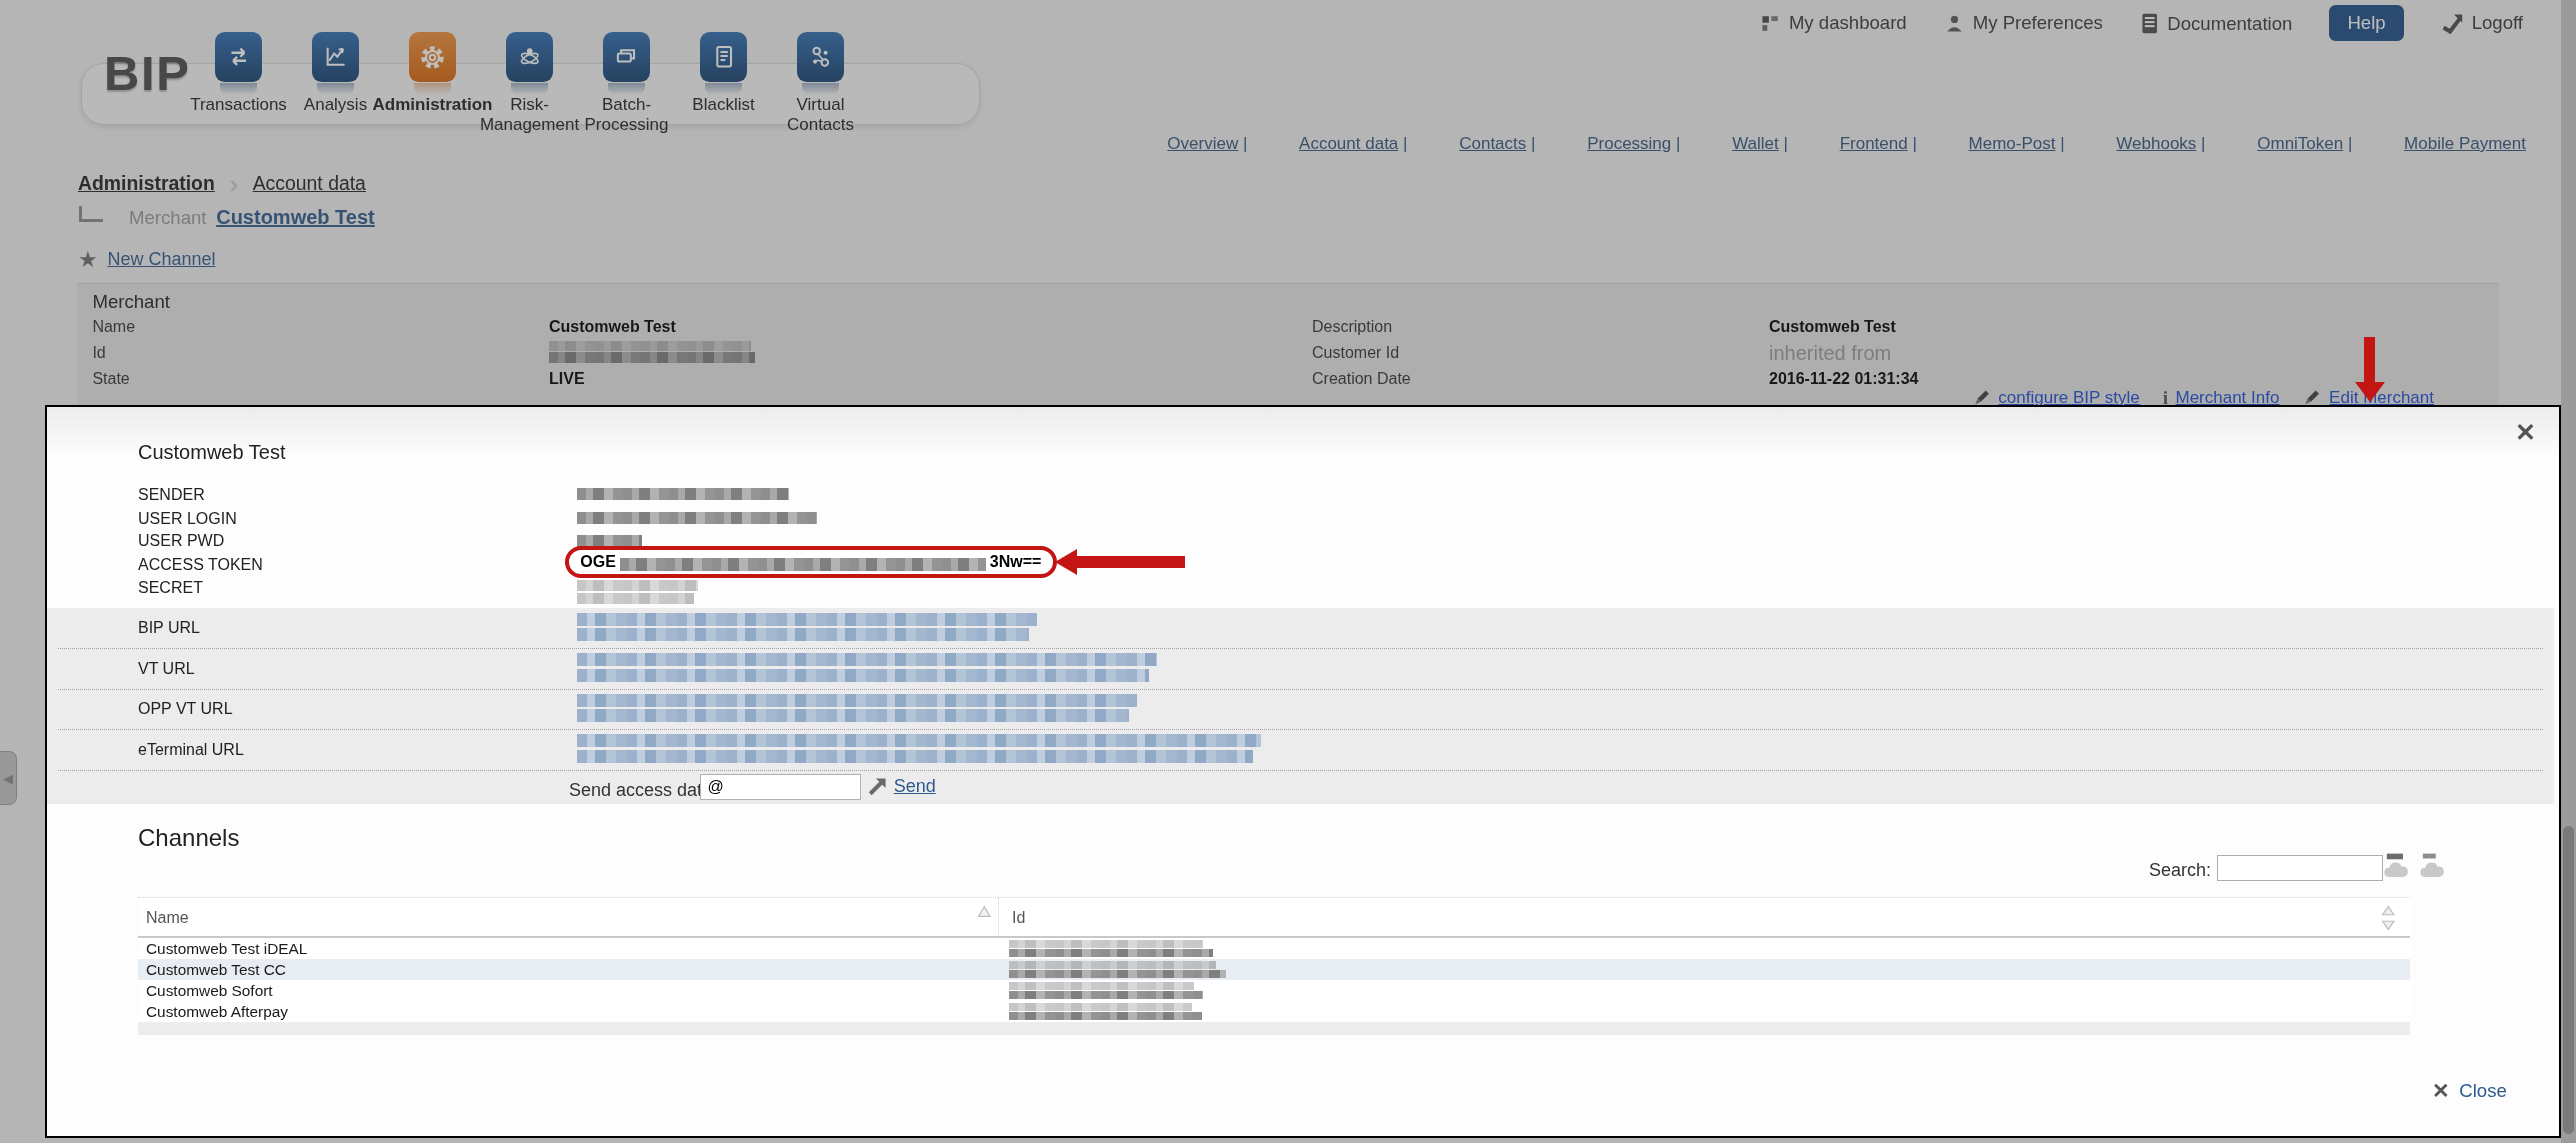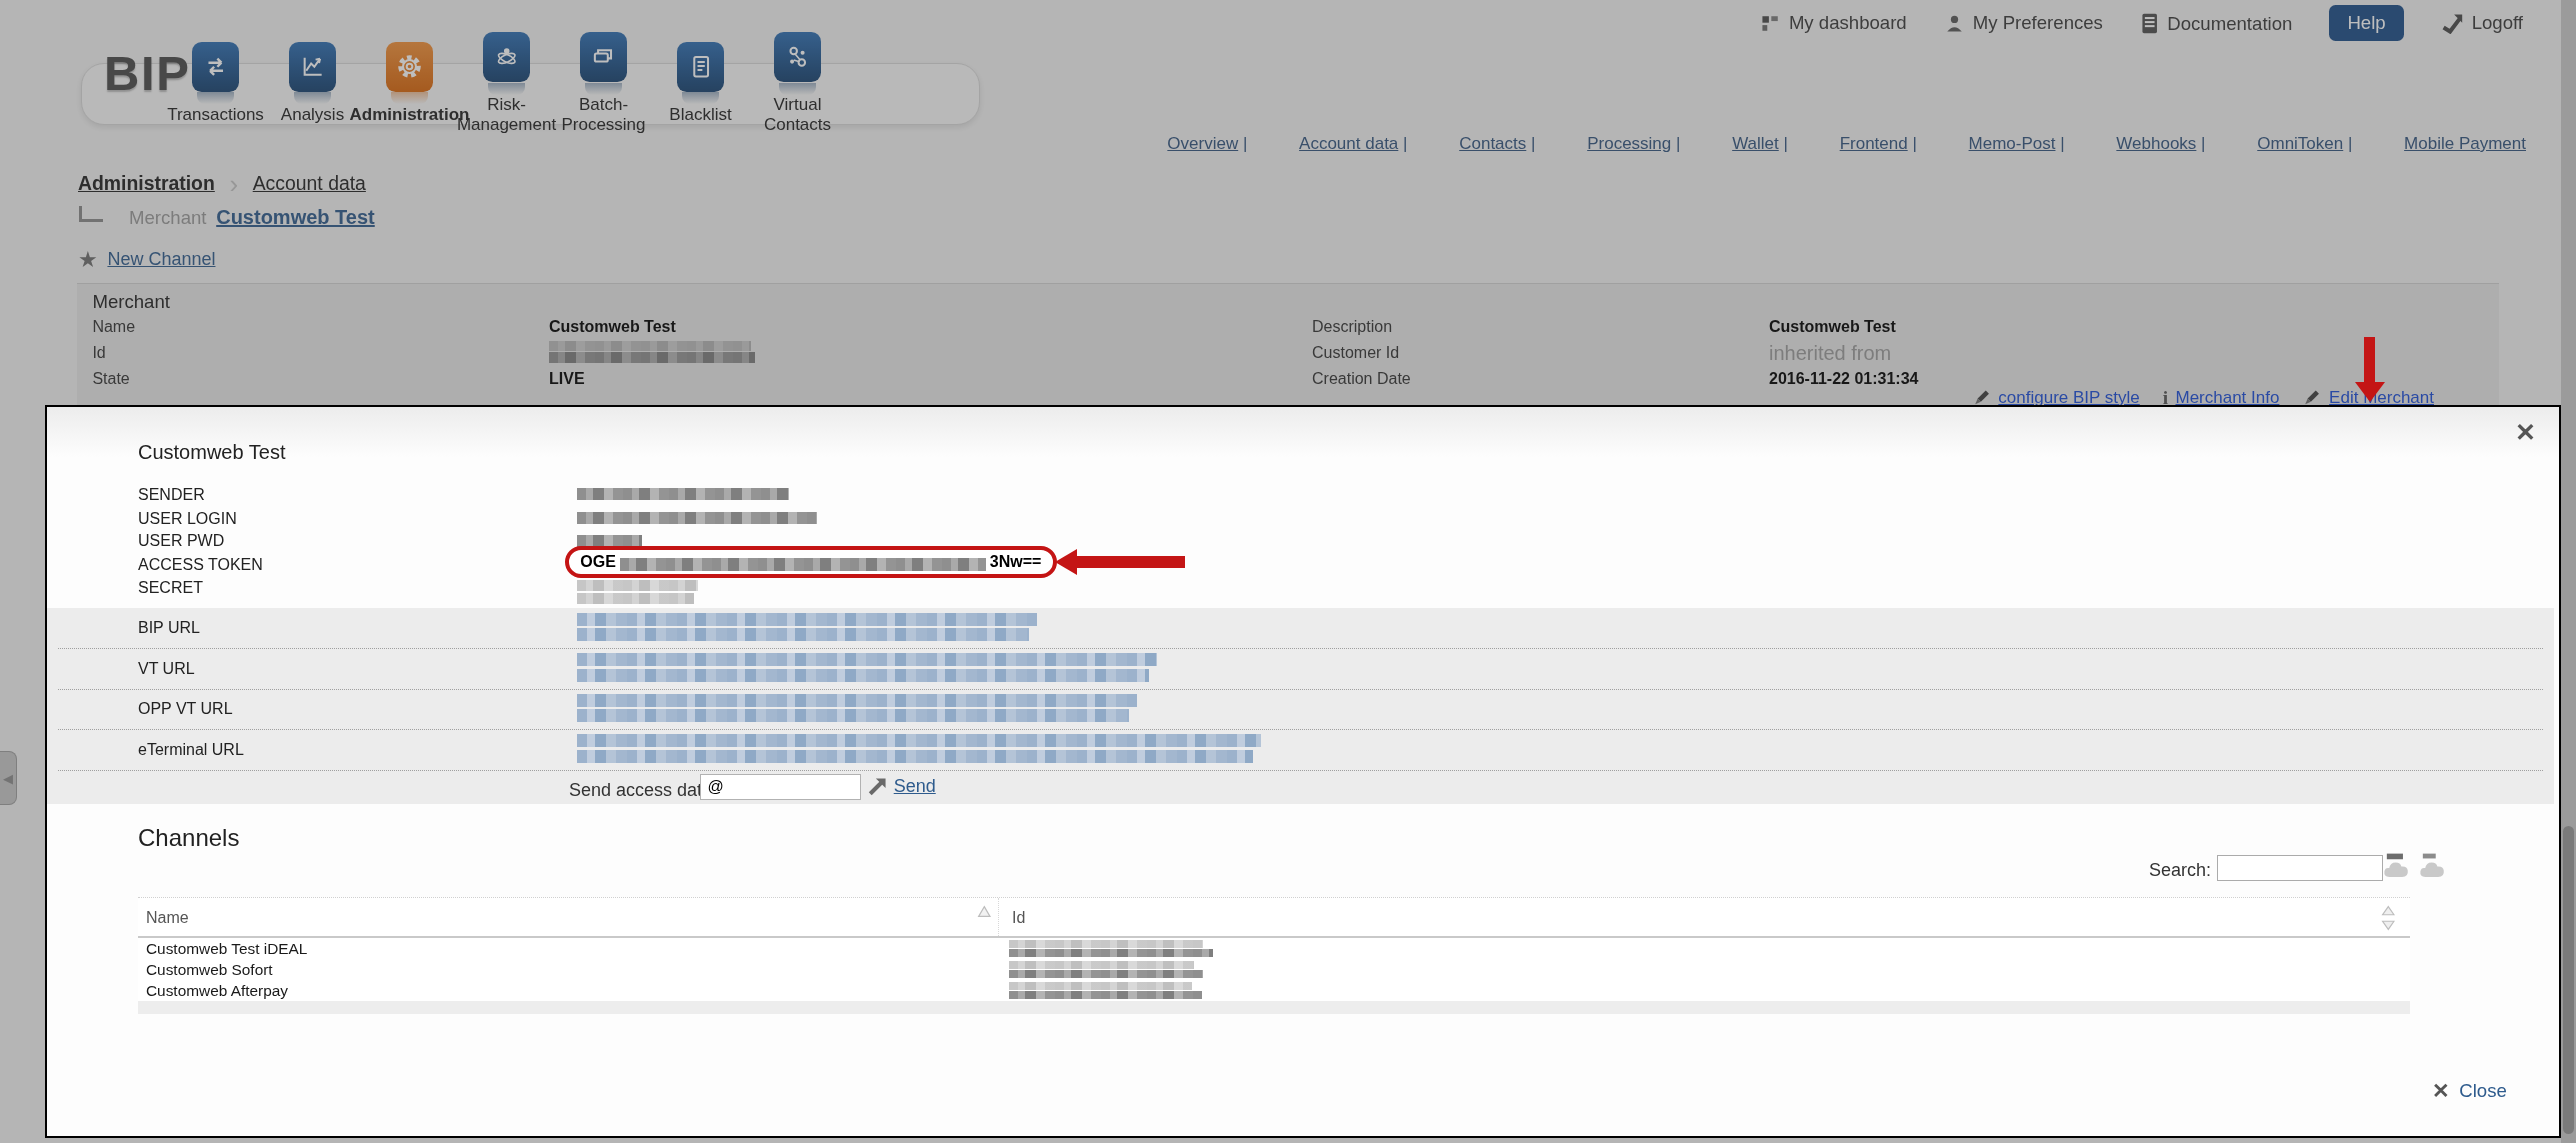--- a/index.html
+++ b/index.html
@@ -12,21 +12,21 @@
   .topbar{position:absolute;top:4.9px;right:53px;display:flex;align-items:center;gap:37px;
           font-size:18.6px;color:#3a3a3a;z-index:2;}
   .tb-item{display:flex;gap:8px;align-items:flex-end;}
   .help-btn{background:#1d4e87;color:#fff;padding:7.3px 18px;border-radius:6.5px;font-size:18.6px;}
 
   
   .navwrap{position:absolute;left:81px;top:63px;width:897px;height:60px;background:#f7f7f7;
            border:1.6px solid #d8d8d8;border-radius:23px;box-shadow:0 2.4px 6.5px rgba(0,0,0,.10);}
   .logo{position:absolute;left:104px;top:45px;font-size:49px;font-weight:bold;color:#4b4b4b;
         letter-spacing:1.6px;z-index:3;text-shadow:0 1.6px 1.6px rgba(0,0,0,.25);}
-  .module-nav{position:absolute;left:167px;top:32px;display:flex;z-index:3;align-items:center;}
+  .module-nav{position:absolute;left:190px;top:32px;display:flex;z-index:3;}
   .module{width:97px;display:flex;flex-direction:column;align-items:center;}
   .mod-tile{position:relative;width:47px;height:50px;border-radius:9.7px;
             background:linear-gradient(#2f6fb3,#16416f);display:flex;align-items:center;justify-content:center;}
   .mod-tile::after{content:"";position:absolute;left:4.9px;right:4.9px;top:101%;height:12px;
             background:linear-gradient(rgba(22,65,111,.40),transparent);border-radius:0 0 8px 8px;}
   .module.active .mod-tile{background:linear-gradient(#f2913a,#d9660b);}
   .module.active .mod-tile::after{background:linear-gradient(rgba(217,102,11,.40),transparent);}
   .mod-label{margin-top:13px;font-size:17px;color:#222;text-align:center;line-height:1.15;}
   .module.active .mod-label{font-weight:bold;}
 
@@ -421,20 +421,25 @@
             <path d="M9 30 L2 20 H16 Z" fill="#efefef" stroke="#bdbdbd" stroke-width="1.5"></path>
           </svg>
       </span>
     </div>
     <div id="table-rows" data-interactable="false">
         <div class="trow" data-interactable="true">
           <span class="td-name" data-interactable="false">Customweb Test iDEAL</span>
           <div class="rx light" style="left:871px;top:1.6px;width:194px;height:8px" data-interactable="false"></div>
           <div class="rx" style="left:871px;top:11.3px;width:204px;height:8px" data-interactable="false"></div>
         </div>
+        <div class="trow alt" data-interactable="true">
+          <span class="td-name" data-interactable="false">Customweb Test CC</span>
+          <div class="rx light" style="left:871px;top:1.6px;width:207px;height:8px" data-interactable="false"></div>
+          <div class="rx" style="left:871px;top:11.3px;width:217px;height:8px" data-interactable="false"></div>
+        </div>
         <div class="trow" data-interactable="true">
           <span class="td-name" data-interactable="false">Customweb Sofort</span>
           <div class="rx light" style="left:871px;top:1.6px;width:185px;height:8px" data-interactable="false"></div>
           <div class="rx" style="left:871px;top:11.3px;width:194px;height:8px" data-interactable="false"></div>
         </div>
         <div class="trow" data-interactable="true">
           <span class="td-name" data-interactable="false">Customweb Afterpay</span>
           <div class="rx light" style="left:871px;top:1.6px;width:183px;height:8px" data-interactable="false"></div>
           <div class="rx" style="left:871px;top:11.3px;width:193px;height:8px" data-interactable="false"></div>
         </div>

